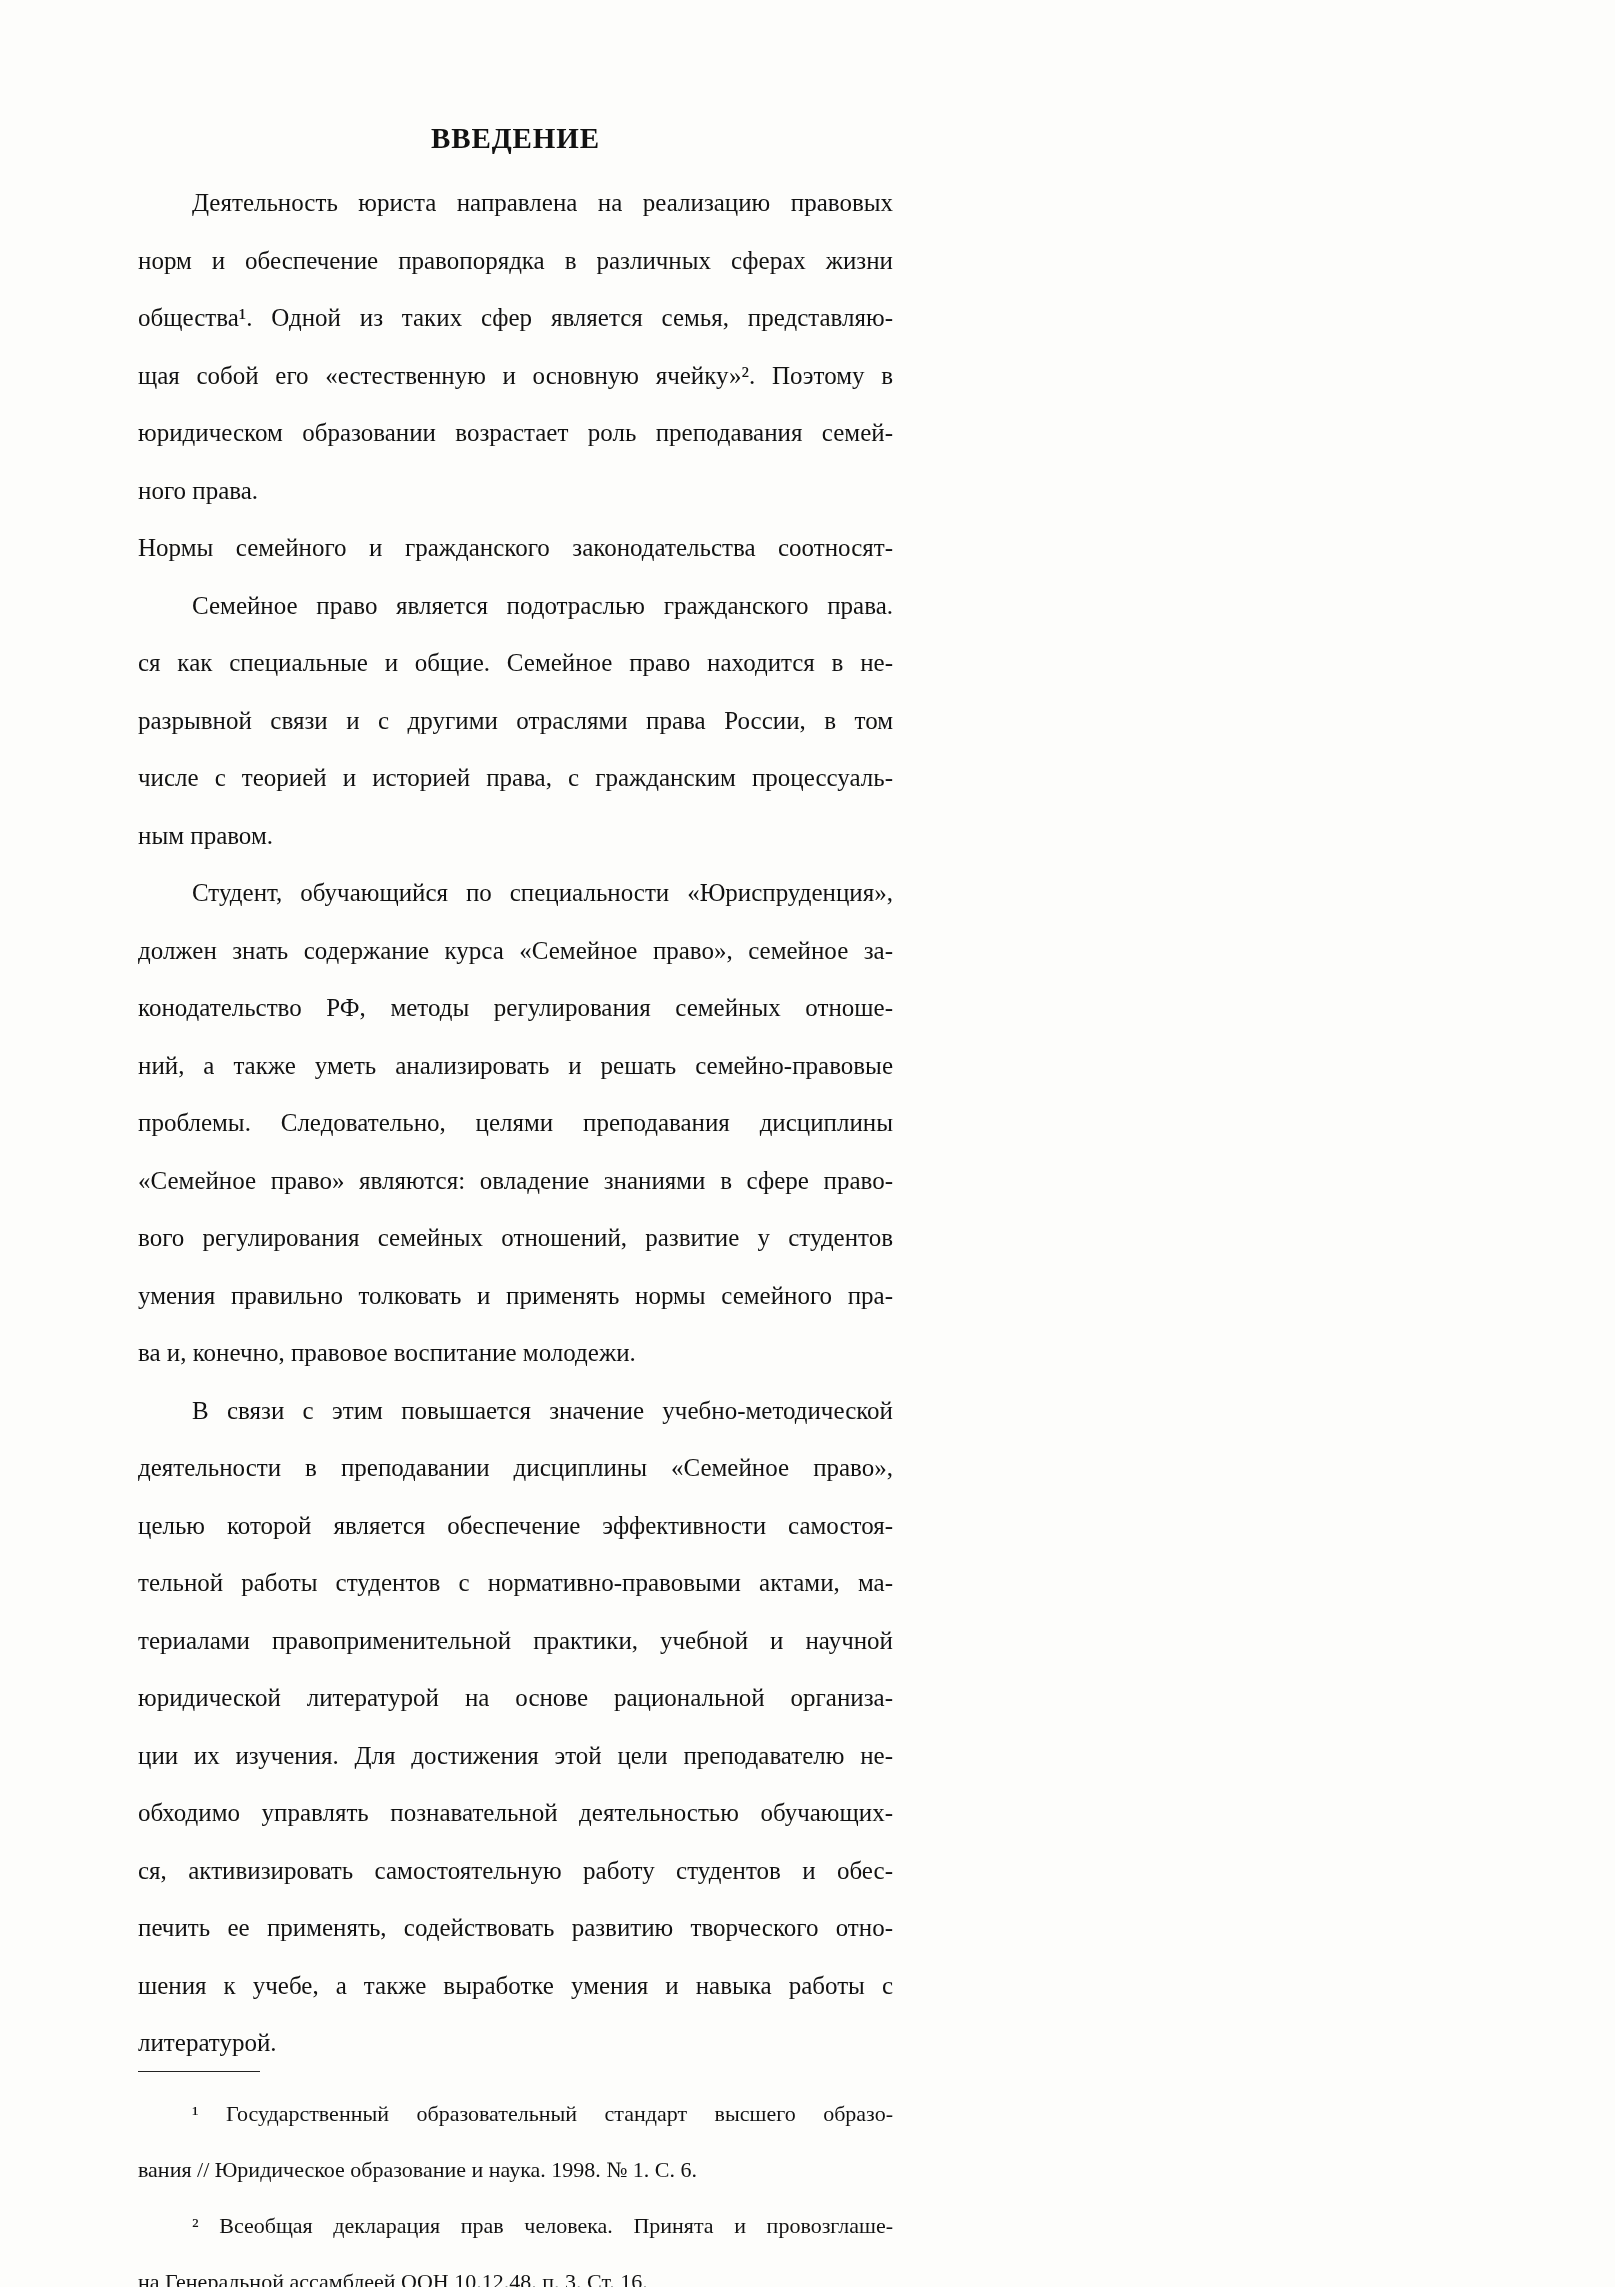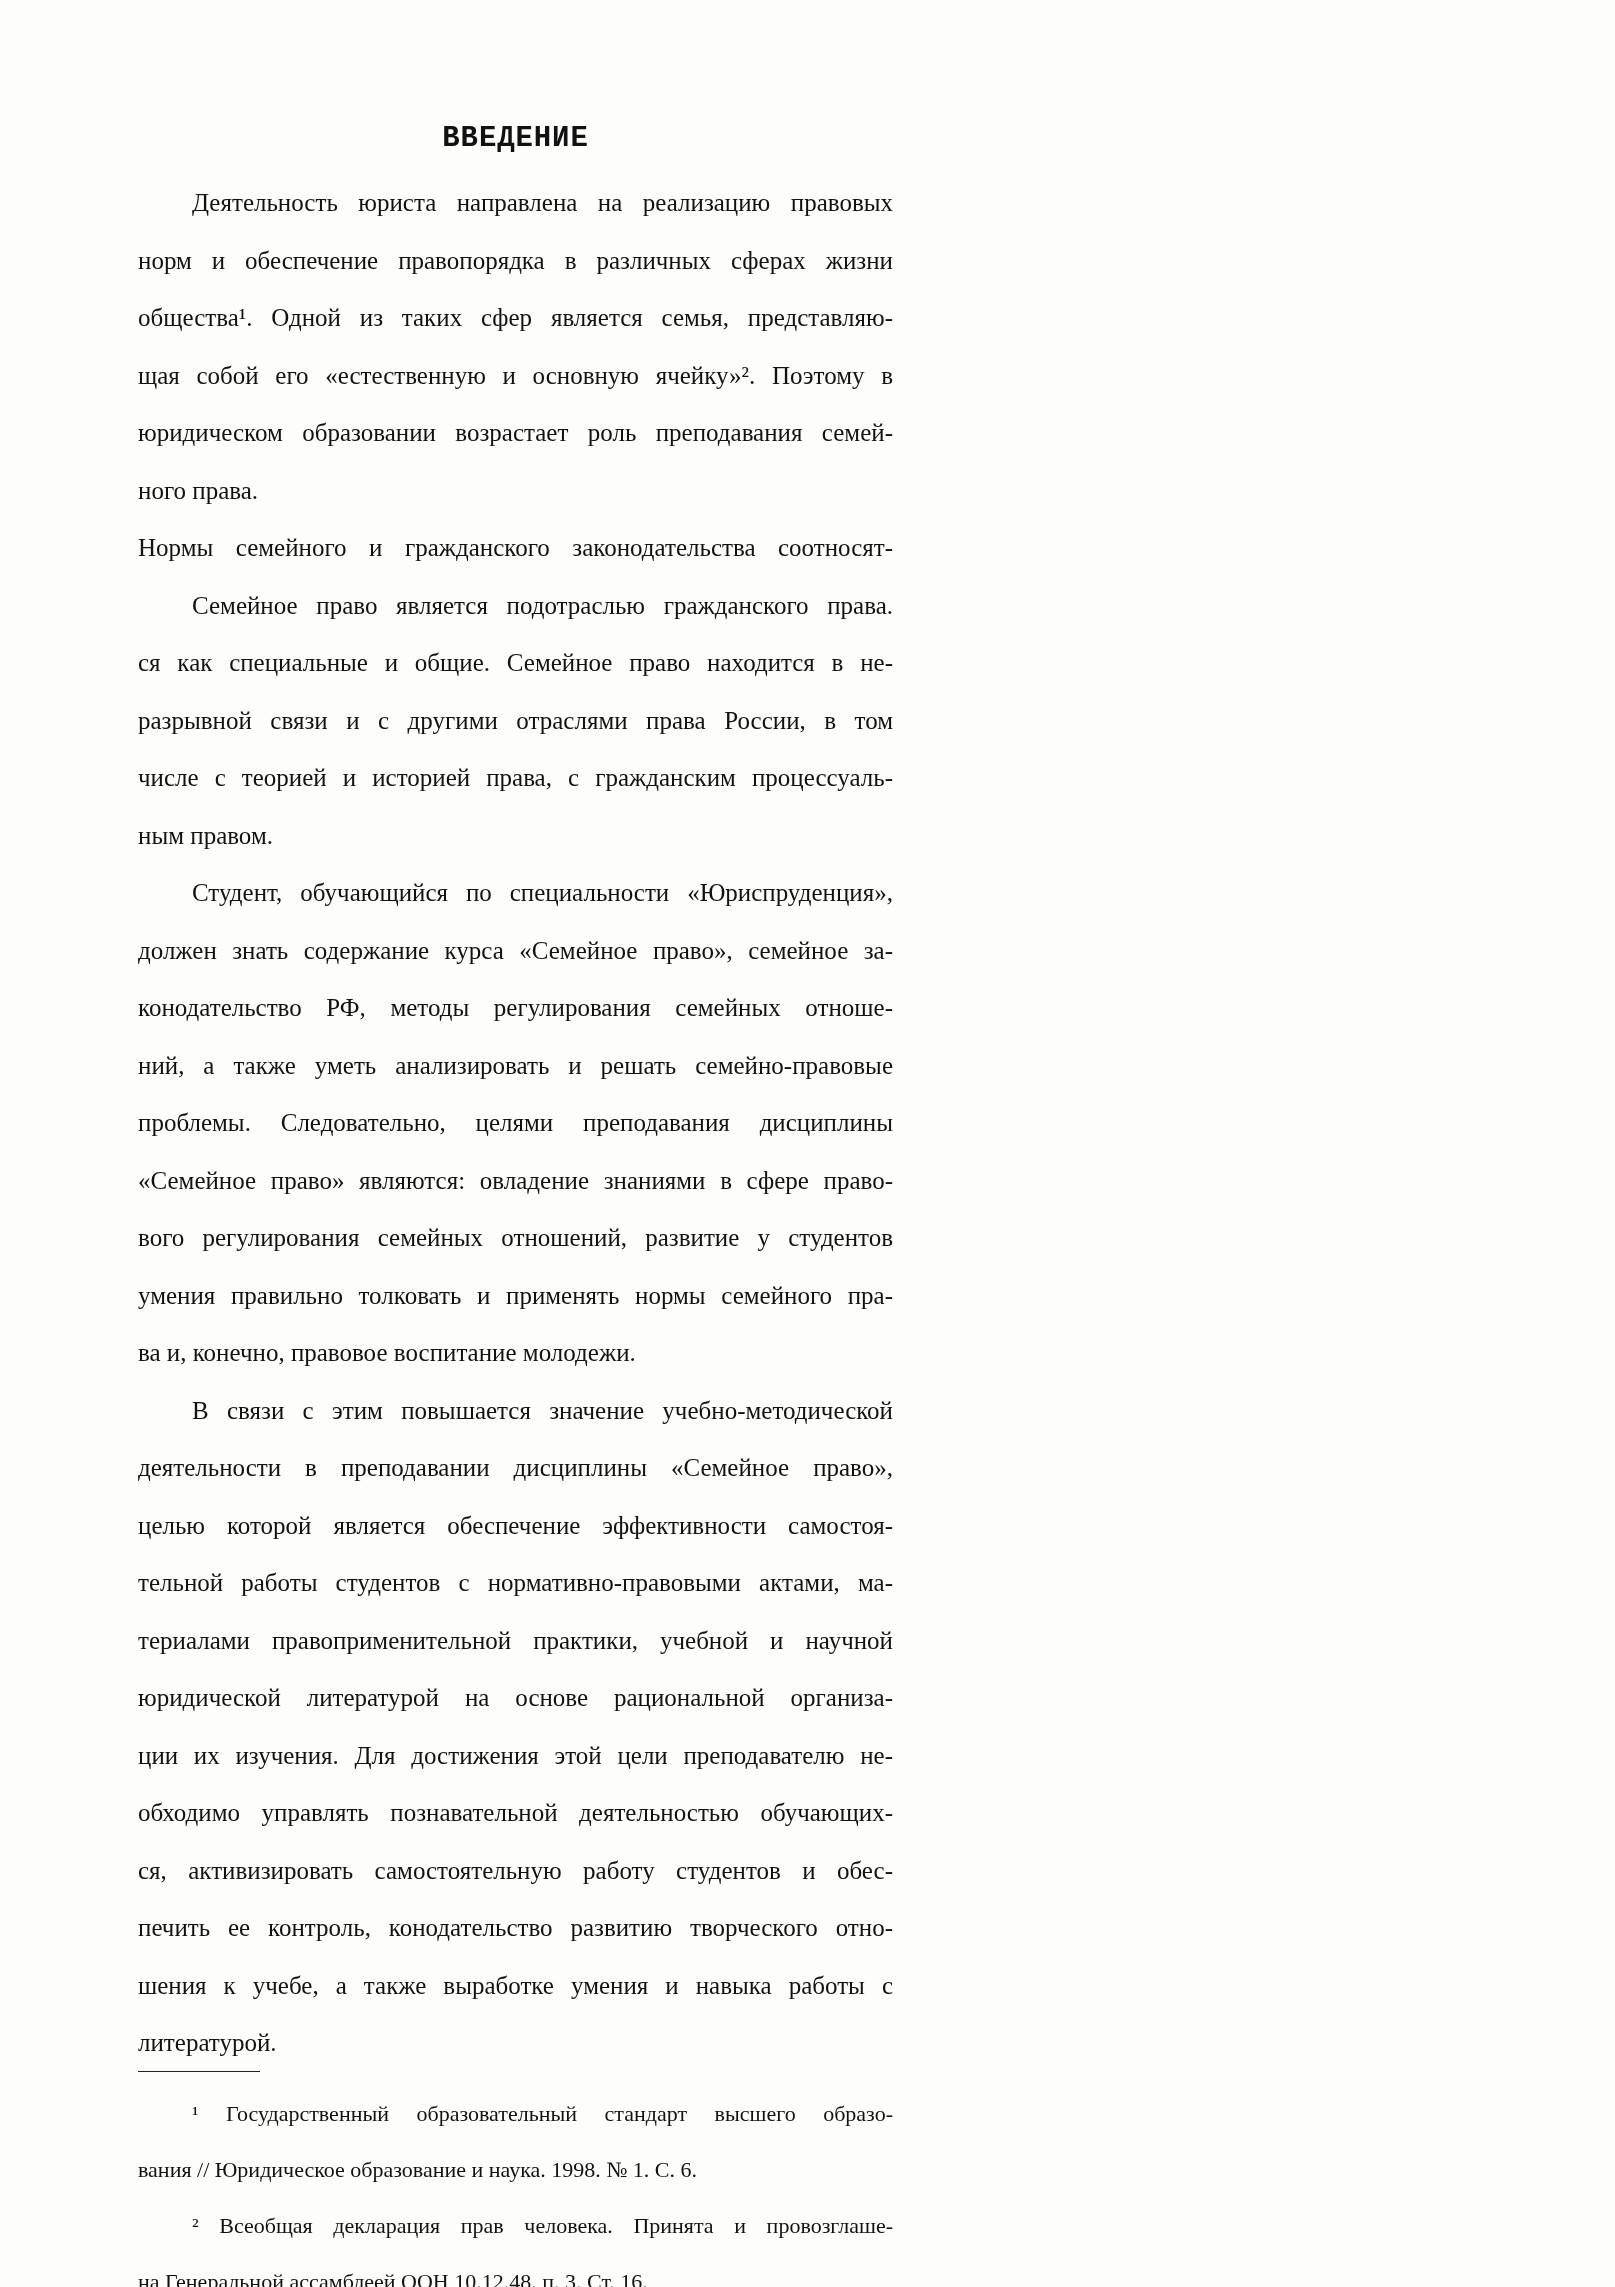--- a/index.html
+++ b/index.html
@@ -18,21 +18,20 @@
       left: 138px;
       top: 122px;
       width: 755px;
     }
     .title {
       text-align: center;
       font-size: 29px;
       font-weight: bold;
       letter-spacing: 0.9px;
       margin-bottom: 33px;
-      font-family: Liberation Mono, monospace;
     }
     .bodytext .line {
       font-size: 25px;
       line-height: 29.5px;
       white-space: nowrap;
       text-align: justify;
       text-align-last: justify;
       hyphens: none;
       margin-top: 28px;
     }
@@ -95,21 +94,21 @@
         <div class="paragraph">
           <div class="line first">В связи с этим повышается значение учебно-методической</div>
           <div class="line">деятельности в преподавании дисциплины «Семейное право»,</div>
           <div class="line">целью которой является обеспечение эффективности самостоя-</div>
           <div class="line">тельной работы студентов с нормативно-правовыми актами, ма-</div>
           <div class="line">териалами правоприменительной практики, учебной и научной</div>
           <div class="line">юридической литературой на основе рациональной организа-</div>
           <div class="line">ции их изучения. Для достижения этой цели преподавателю не-</div>
           <div class="line">обходимо управлять познавательной деятельностью обучающих-</div>
           <div class="line">ся, активизировать самостоятельную работу студентов и обес-</div>
-          <div class="line">печить ее контроль, конодательство развитию творческого отно-</div>
+          <div class="line">печить ее применять, содействовать развитию творческого отно-</div>
           <div class="line">шения к учебе, а также выработке умения и навыка работы с</div>
           <div class="line end">литературой.</div>
         </div>
       </div>
     <div class="footnote-rule"></div>
     <div class="footnotes bodytext" id="footnotes">
         <div class="paragraph">
           <div class="line first">¹ Государственный образовательный стандарт высшего образо-</div>
           <div class="line end">вания // Юридическое образование и наука. 1998. № 1. С. 6.</div>
         </div>

